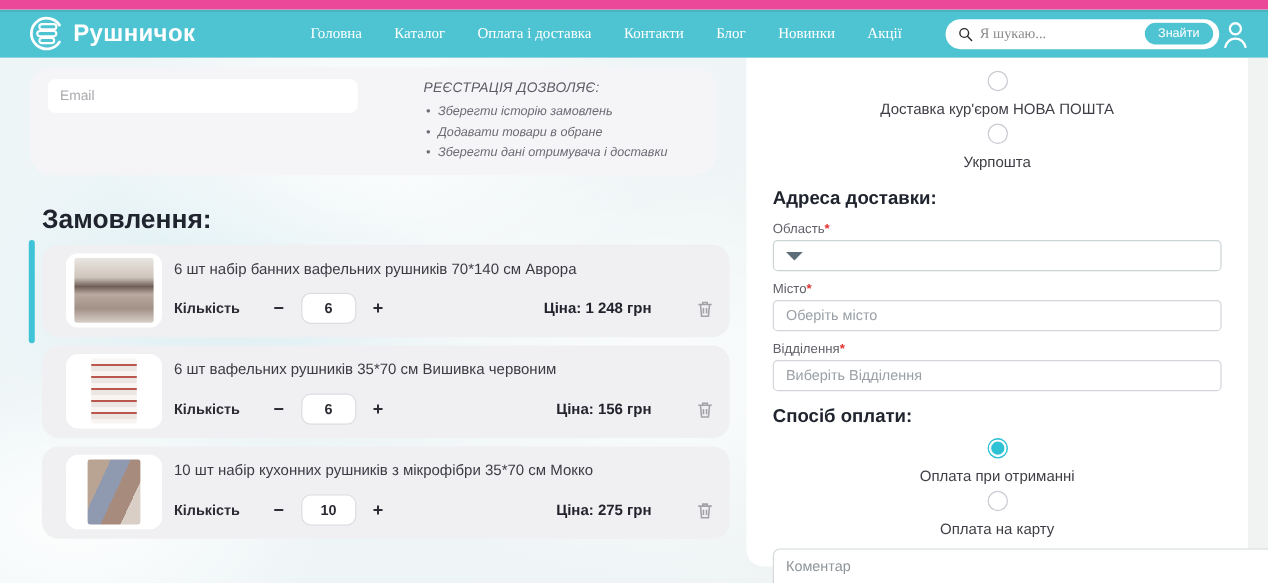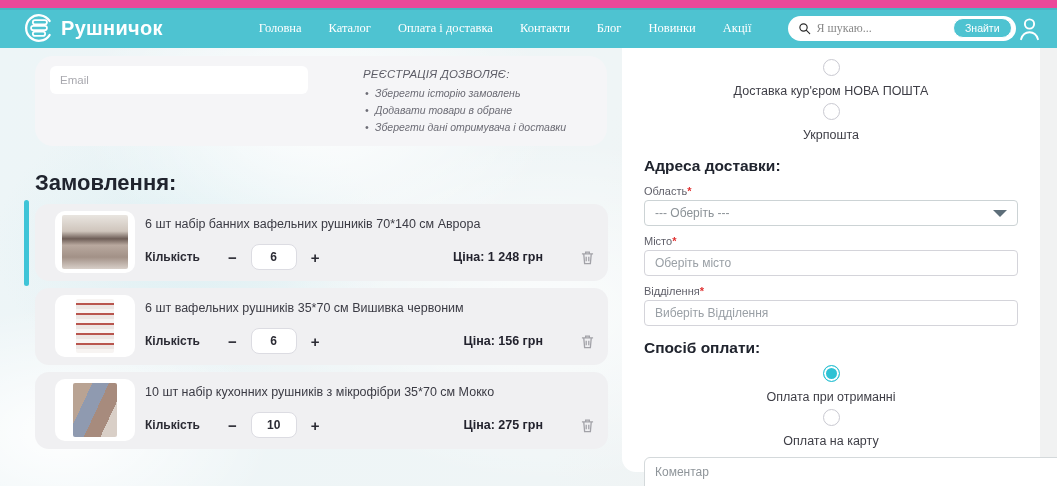--- a/index.html
+++ b/index.html
@@ -45,21 +45,21 @@
   .search-btn {
     flex:0 0 auto; background:#4ec3d1; color:#fff; border:1.5px solid #fff;
     border-radius:999px; font-size:10.5px; padding:3px 11px; cursor:pointer;
     font-family:inherit;
   }
   .account { margin-left:auto; display:flex; cursor:pointer; }
 
   
   .main { position:relative; z-index:1; }
   .reg-card {
-    position:absolute; left:35px; top:8px; width:572px; height:90px;
+    position:absolute; left:25px; top:8px; width:572px; height:90px;
     background:#f5f5f7; border-radius:18px;
   }
   .email-input {
     position:absolute; left:15px; top:10px; width:258px; height:28px;
     background:#fff; border:none; border-radius:6px; padding:0 10px;
     font-size:11.5px; color:#444; outline:none; font-family:inherit;
   }
   .email-input::placeholder { color:#a9a9af; }
   .reg-info { position:absolute; left:328px; top:12px; }
   .reg-title { font-style:italic; font-size:11.5px; color:#5c5c66; letter-spacing:.2px; }
@@ -280,21 +280,20 @@
         <span class="radio"></span>
         <span class="radio-label">Укрпошта</span>
       </div>
 
       <div class="section-title t-address">Адреса доставки:</div>
 
       <div class="field-label">
         <span>Область</span><span class="req">*</span>
       </div>
       <div class="select-box">
-        <span class="select-value">--- Оберіть ---</span>
         <span class="select-arrow"></span>
       </div>
 
       <div class="field-label">
         <span>Місто</span><span class="req">*</span>
       </div>
       <input class="text-input" type="text" placeholder="Оберіть місто" style="">
 
       <div class="field-label">
         <span>Відділення</span><span class="req">*</span>

